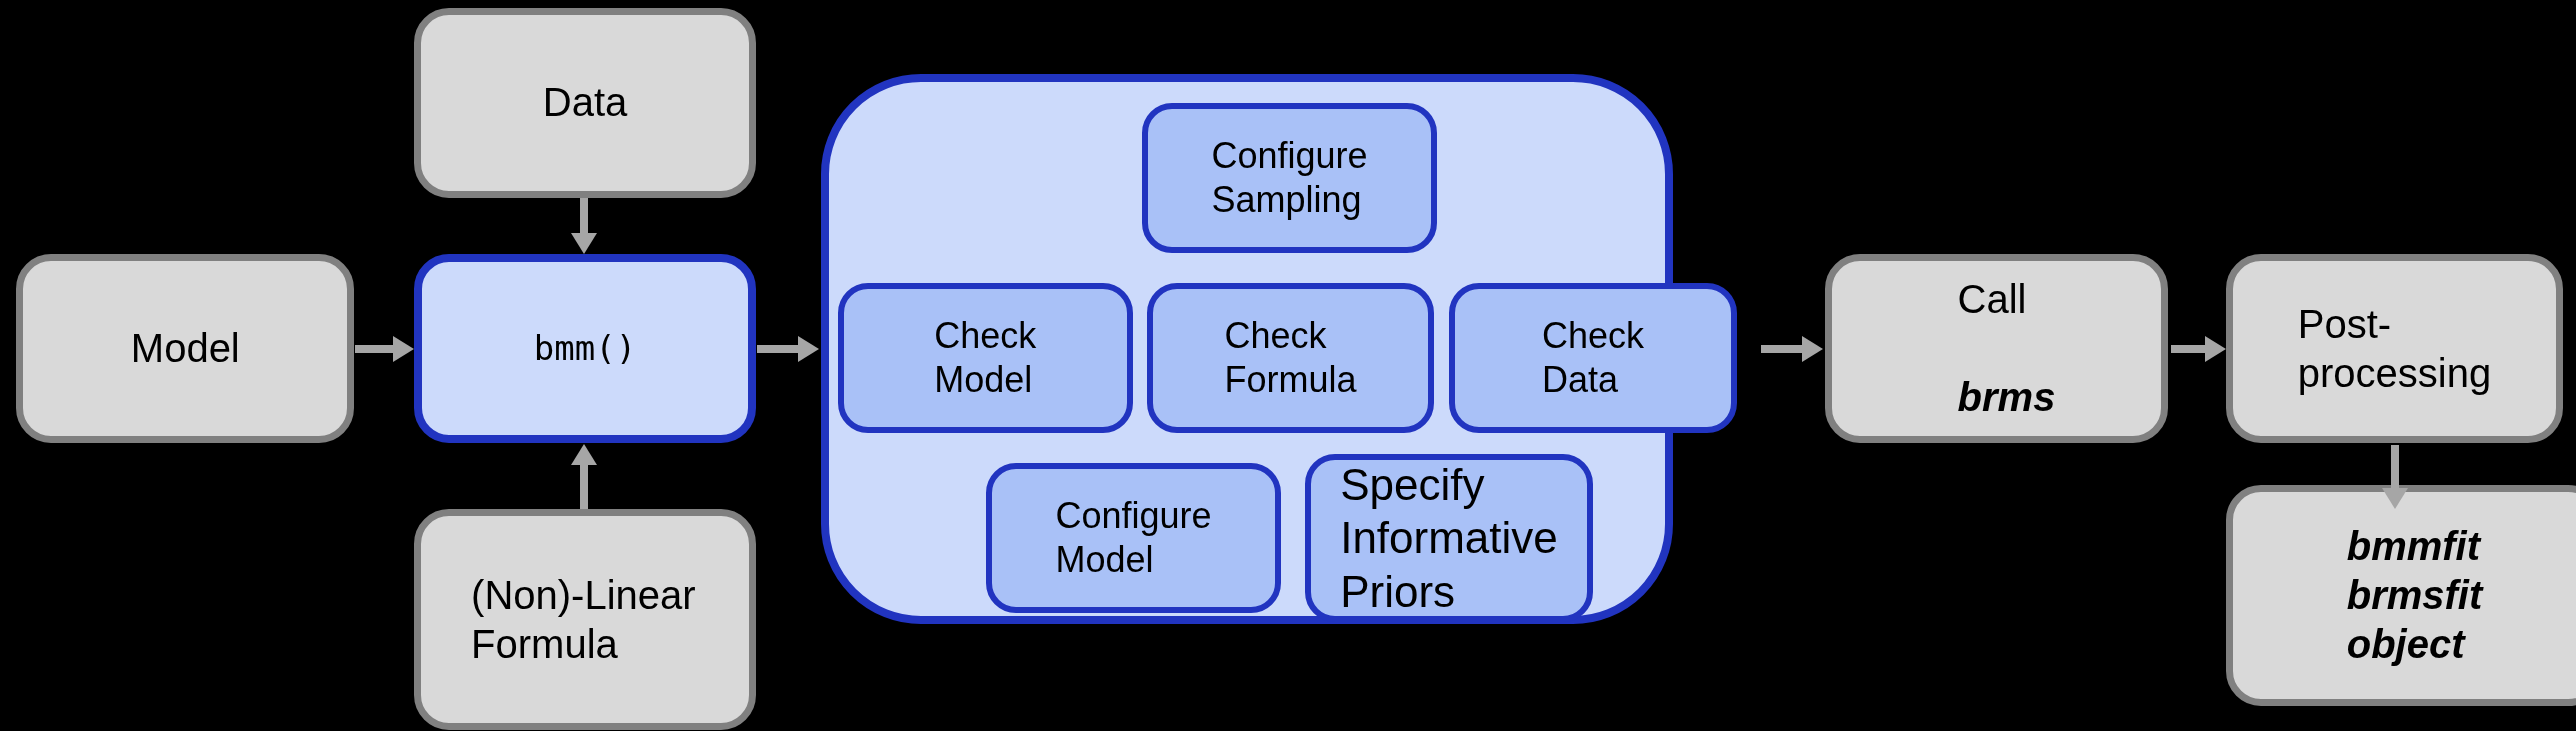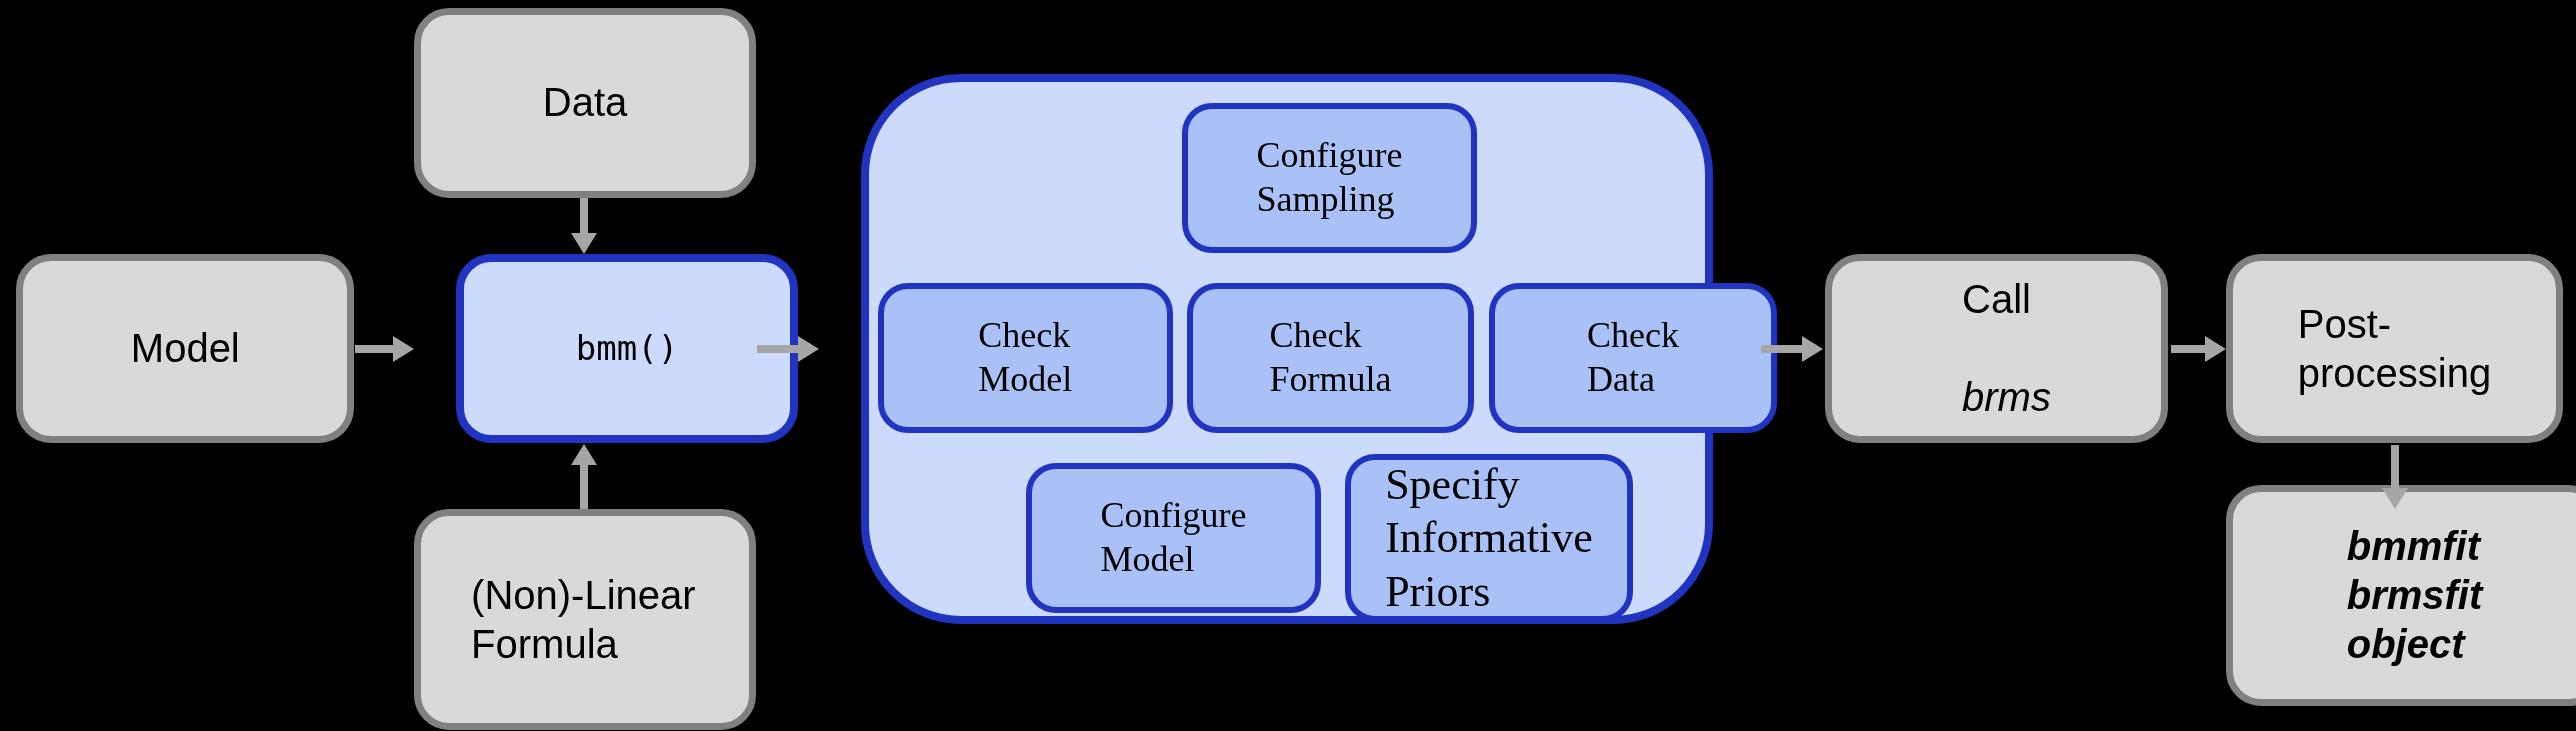--- a/index.html
+++ b/index.html
@@ -26,21 +26,21 @@
     white-space:pre-line;
     padding:6.3px 11.3px;
   }
   .blue-light{background:var(--blue-light-fill);border-color:var(--blue-border);border-width:8.1px;}
   .blue-inner{background:var(--blue-medium-fill);border-color:var(--blue-border);border-width:6.9px;font-size:36px;border-radius:30px;}
   .steps-container{
     position:absolute;background:var(--blue-light-fill);
     border:8.8px solid var(--blue-border);border-radius:100px;
   }
   .mono{font-family:"DejaVu Sans Mono",monospace;font-size:34px;}
-  .italic{font-style:italic;}
+  .italic{font-style:italic;font-weight:bold;}
   .stack span{display:block;margin-left:20px;}
 
   
   .arr{position:absolute;background:var(--arrow-color);}
   .arr.h{height:7.5px;}
   .arr.h::after{
     content:'';position:absolute;right:-20.7px;top:50%;transform:translateY(-50%);
     border-left:21px solid var(--arrow-color);
     border-top:13.8px solid transparent;border-bottom:13.8px solid transparent;
   }
@@ -62,30 +62,30 @@
 <div class="canvas">
 
   <div class="box" style="left:16.3px;top:254px;width:338px;height:189px;">
     <span>Model</span>
   </div>
 
   <div class="box" style="left:414px;top:7.5px;width:342px;height:190px;">
     <span>Data</span>
   </div>
 
-  <div class="box blue-light mono" style="left:414px;top:254px;width:342px;height:189px;margin-left:42px;">
+  <div class="box blue-light mono" style="left:414px;top:254px;width:342px;height:189px;">
     <span>bmm()</span>
   </div>
 
   <div class="box" style="left:414px;top:509px;width:342px;height:221px;padding-left:8px;">
     <span>(Non)-Linear
 Formula</span>
   </div>
 
-  <div class="steps-container" style="left:861px;top:74px;width:852px;height:550px;font-family:Liberation Serif, serif;">
+  <div class="steps-container" style="left:821px;top:74px;width:852px;height:550px;">
 
     <div class="box blue-inner" style="left:313px;top:21px;width:295px;height:150px;">
       <span>Configure
 Sampling</span>
     </div>
 
     <div class="box blue-inner" style="left:8.8px;top:201px;width:295px;height:150px;">
       <span>Check
 Model</span>
     </div>

